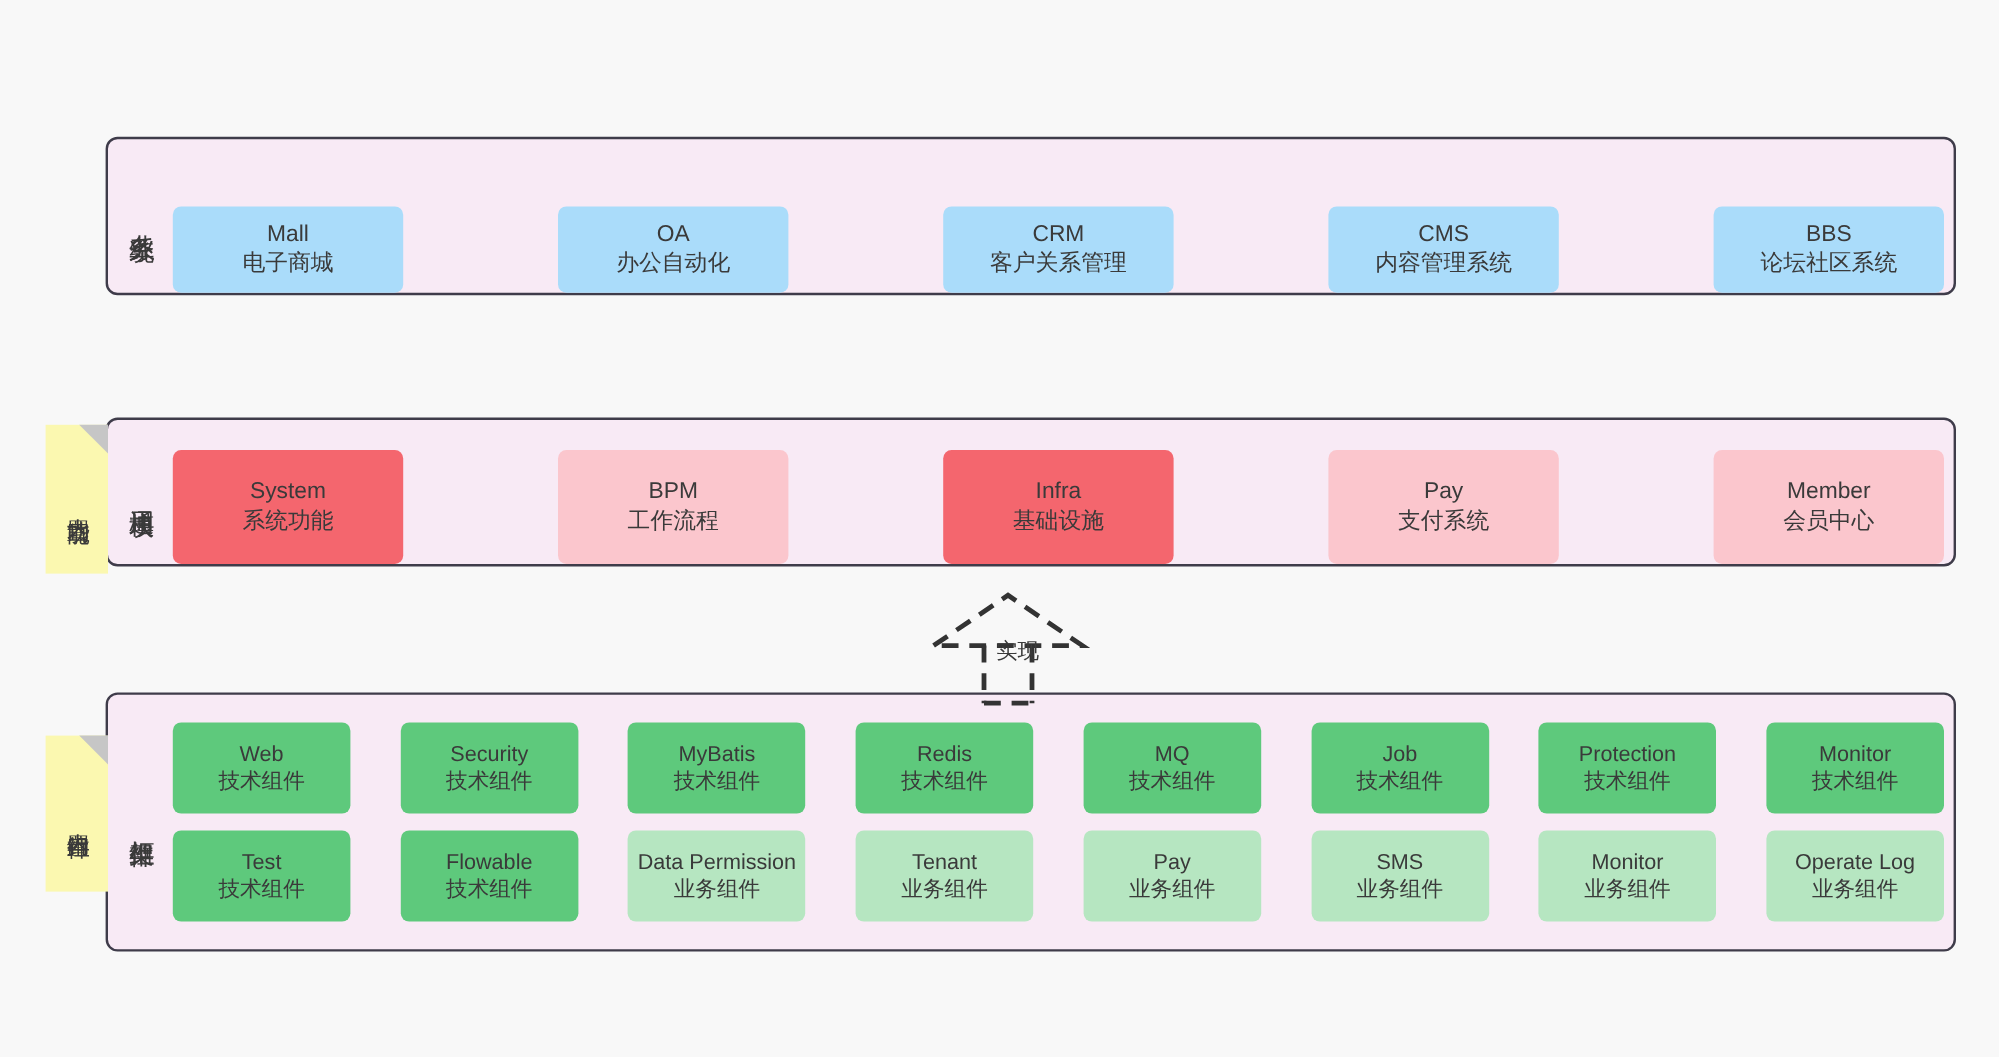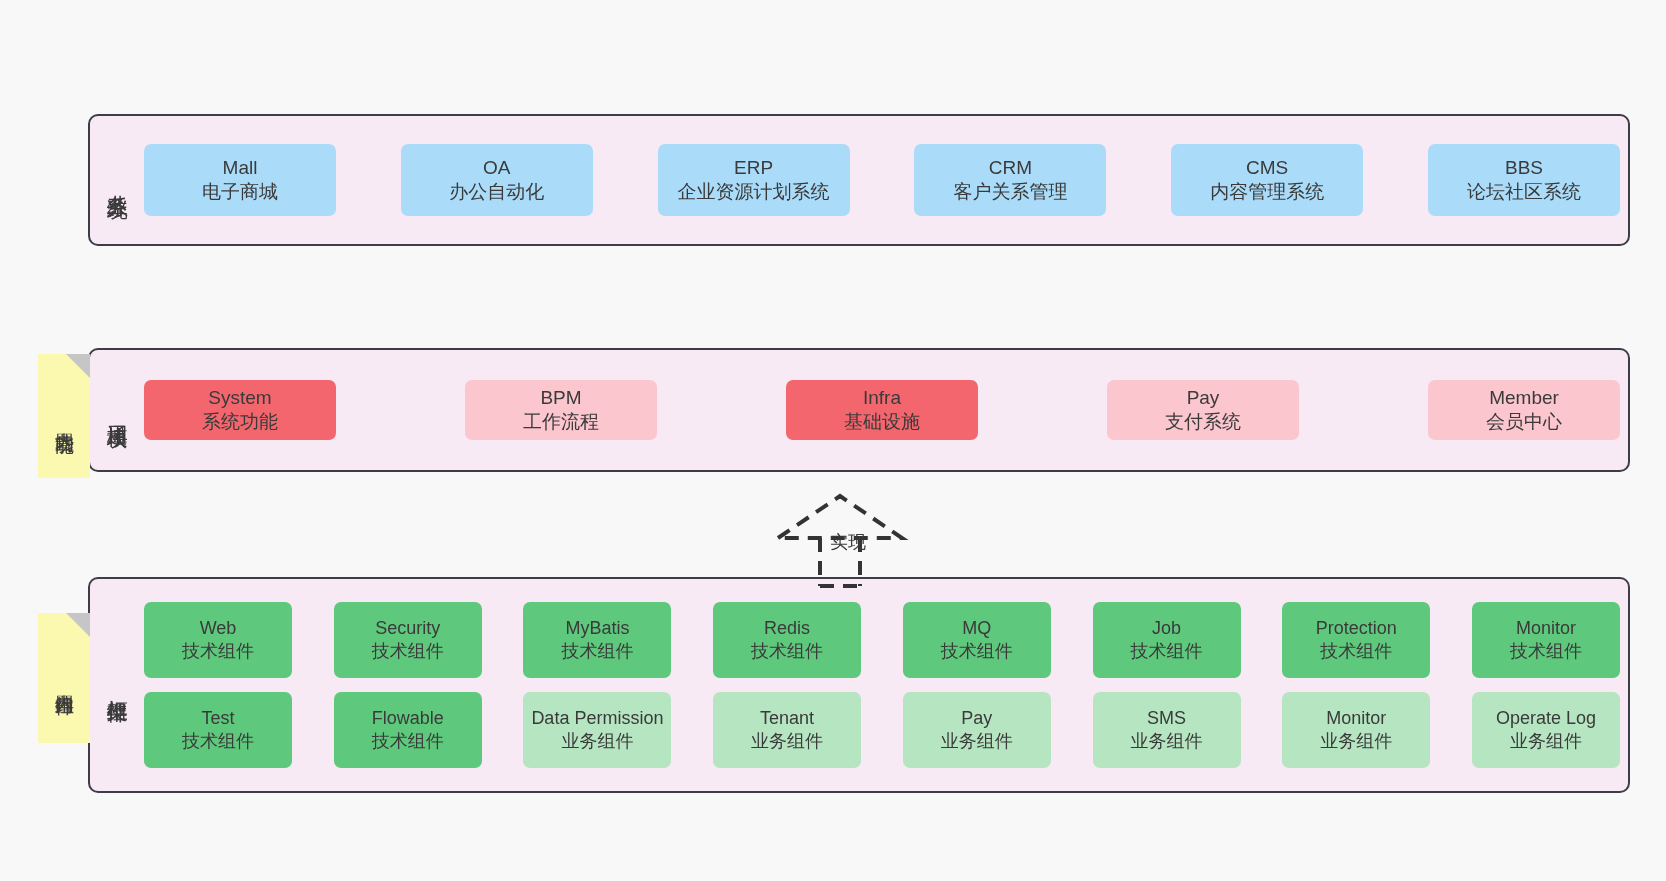--- a/index.html
+++ b/index.html
@@ -45,21 +45,21 @@
     color: #3a3a3a;
     writing-mode: vertical-rl;
     text-orientation: upright;
     letter-spacing: 1px;
     user-select: none;
   }
 
   .layer-body {
     flex: 1 1 auto;
     display: flex;
-    align-items: center;
+    align-items: flex-end;
     gap: 0;
     padding: 0 8px 0 0;
   }
 
   .layer-row {
     display: flex;
     width: 100%;
     justify-content: space-between;
   }
 
@@ -112,21 +112,21 @@
 
   
   #layer-common {
     left: 88px;
     top: 348px;
     width: 1542px;
     height: 124px;
   }
   #layer-common .node {
     width: 192px;
-    height: 60px;
+    height: 95px;
   }
 
   
   #layer-framework {
     left: 88px;
     top: 577px;
     width: 1542px;
     height: 216px;
   }
   #layer-framework .node {
@@ -232,24 +232,20 @@
         <div class="node blue">
           <span class="n-en">Mall</span>
           <span class="n-cn">电子商城</span>
         </div>
 
         <div class="node blue">
           <span class="n-en">OA</span>
           <span class="n-cn">办公自动化</span>
         </div>
 
-        <div class="node blue">
-          <span class="n-en">ERP</span>
-          <span class="n-cn">企业资源计划系统</span>
-        </div>
 
         <div class="node blue">
           <span class="n-en">CRM</span>
           <span class="n-cn">客户关系管理</span>
         </div>
 
         <div class="node blue">
           <span class="n-en">CMS</span>
           <span class="n-cn">内容管理系统</span>
         </div>

